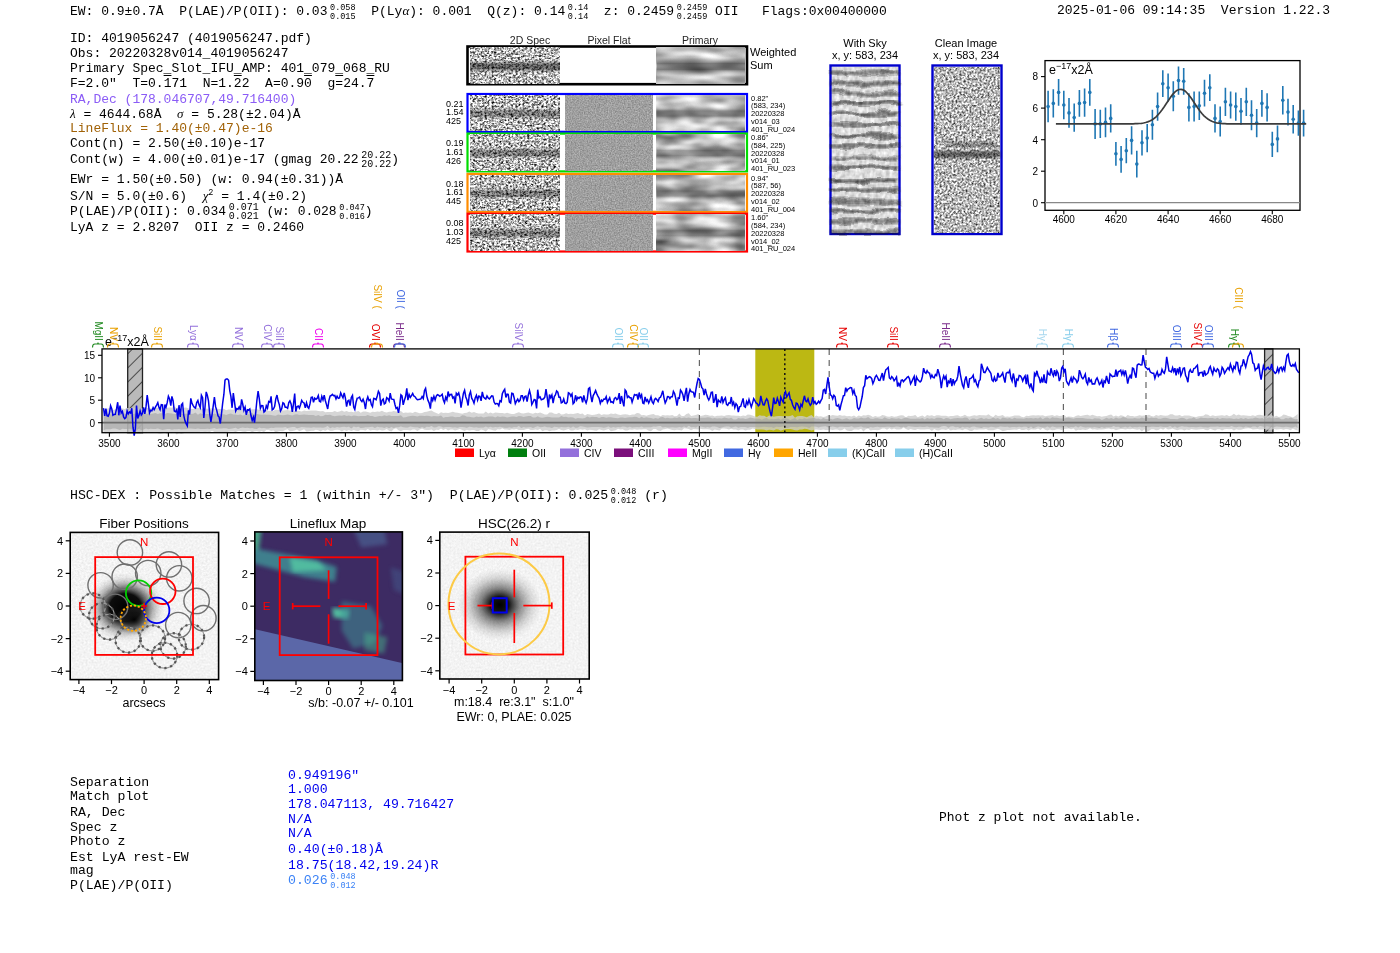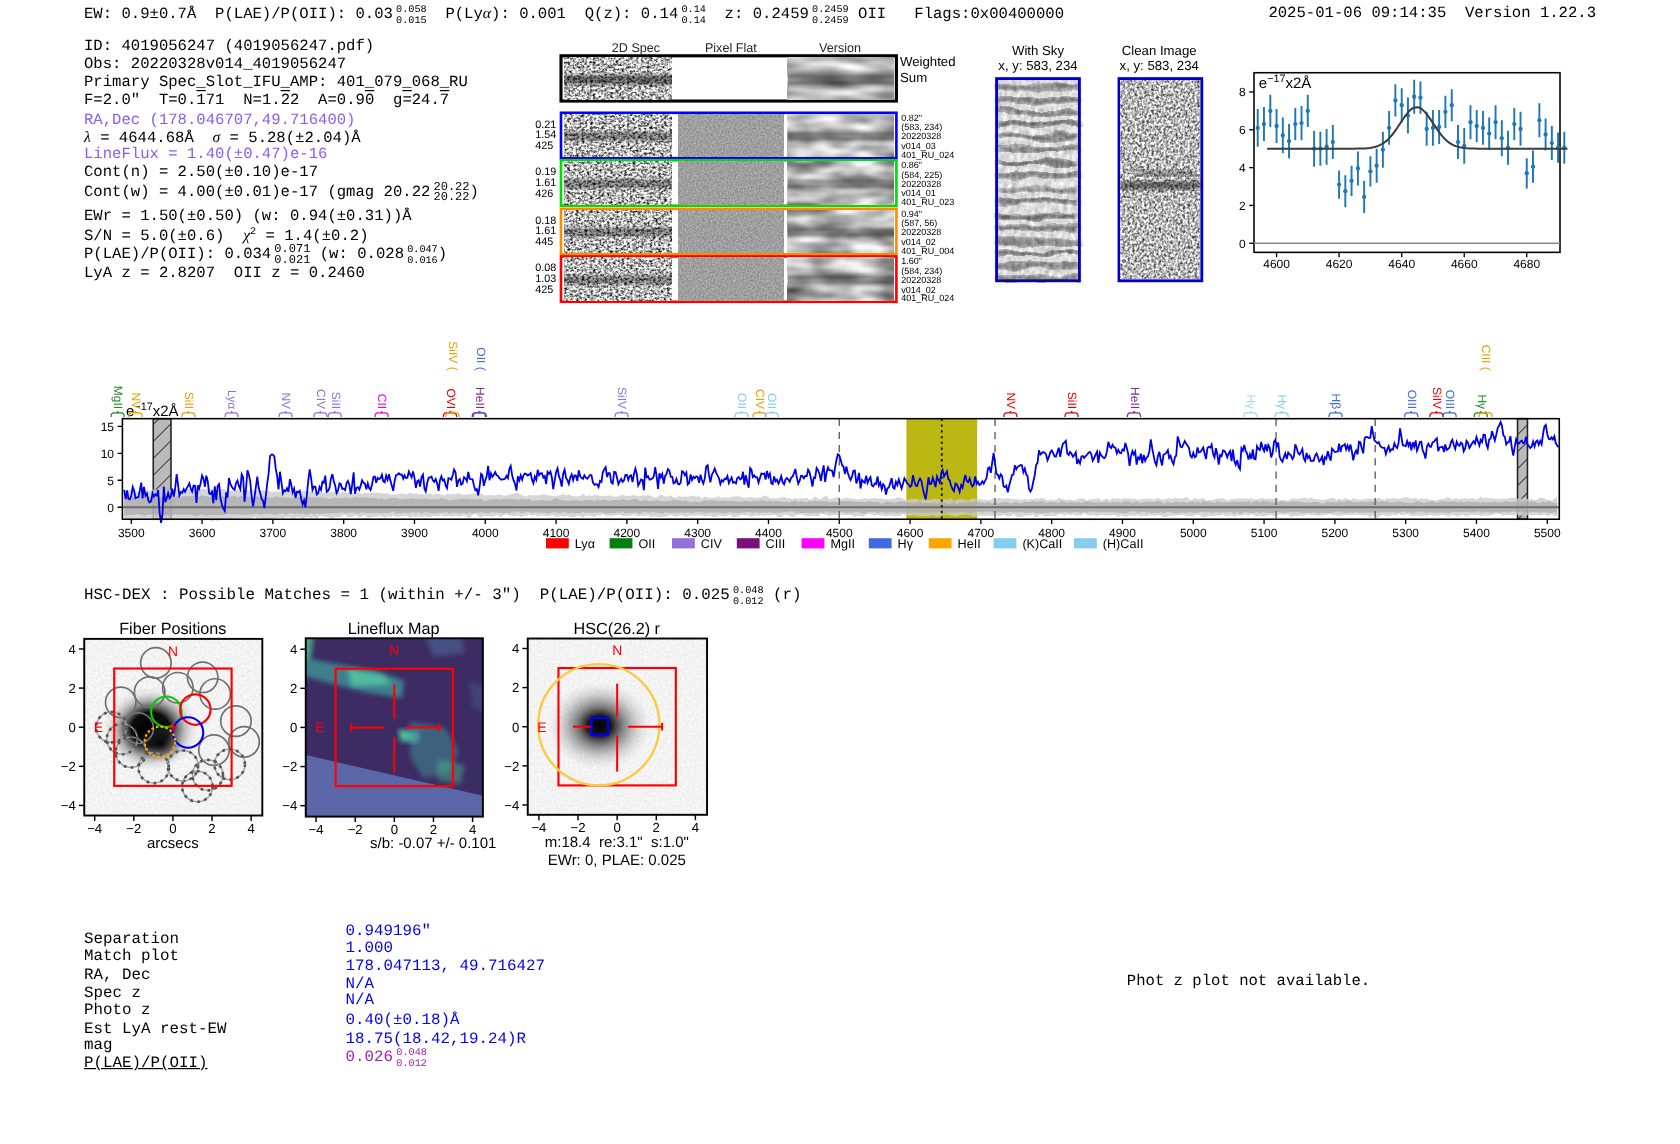--- a/index.html
+++ b/index.html
@@ -6,30 +6,30 @@
 i{font-style:italic;font-family:'Liberation Serif',serif;}
 </style></head><body>
 <div class="t" style="left:70px;top:3px;font:13px 'Liberation Mono',monospace;color:#000;">EW: 0.9±0.7Å  P(LAE)/P(OII): 0.03 <span style="display:inline-block;vertical-align:-4px;line-height:8.67px;font-size:8.5px;text-align:left;">0.058<br>0.015</span>  P(Ly<i>α</i>): 0.001  Q(z): 0.14 <span style="display:inline-block;vertical-align:-4px;line-height:8.67px;font-size:8.5px;text-align:left;">0.14<br>0.14</span>  z: 0.2459 <span style="display:inline-block;vertical-align:-4px;line-height:8.67px;font-size:8.5px;text-align:left;">0.2459<br>0.2459</span> OII   Flags:0x00400000</div>
 <div class="t" style="left:1057px;top:3px;font:13px 'Liberation Mono',monospace;color:#000;">2025-01-06 09:14:35  Version 1.22.3</div>
 <div class="t" style="left:70px;top:31.0px;font:13px 'Liberation Mono',monospace;color:#000;">ID: 4019056247 (4019056247.pdf)</div>
 <div class="t" style="left:70px;top:45.8px;font:13px 'Liberation Mono',monospace;color:#000;">Obs: 20220328v014_4019056247</div>
 <div class="t" style="left:70px;top:61.3px;font:13px 'Liberation Mono',monospace;color:#000;">Primary Spec_Slot_IFU_AMP: 401_079_068_RU</div>
 <div class="t" style="left:70px;top:76.0px;font:13px 'Liberation Mono',monospace;color:#000;">F=2.0"  T=0.<span style="text-decoration:overline">1</span>71  N=1.<span style="text-decoration:overline">2</span>2  A=0.9<span style="text-decoration:overline">0</span>  g<span style="text-decoration:overline">=</span>24.<span style="text-decoration:overline">7</span></div>
 <div class="t" style="left:70px;top:92px;font:13px 'Liberation Mono',monospace;color:#8b5cf6;">RA,Dec (178.046707,49.716400)</div>
 <div class="t" style="left:70px;top:106.3px;font:13px 'Liberation Mono',monospace;color:#000;"><i>λ</i> = 4644.68Å  <i>σ</i> = 5.28(±2.04)Å</div>
-<div class="t" style="left:70px;top:121.3px;font:13px 'Liberation Mono',monospace;color:#8b5cf6;">LineFlux = 1.40(±0.47)e-16</div>
+<div class="t" style="left:70px;top:121.3px;font:13px 'Liberation Mono',monospace;color:#a16207;">LineFlux = 1.40(±0.47)e-16</div>
 <div class="t" style="left:70px;top:135.8px;font:13px 'Liberation Mono',monospace;color:#000;">Cont(n) = 2.50(±0.10)e-17</div>
 <div class="t" style="left:70px;top:152.0px;font:13px 'Liberation Mono',monospace;color:#000;">Cont(w) = 4.00(±0.01)e-17 (gmag 20.22 <span style="display:inline-block;vertical-align:-4px;line-height:8.67px;font-size:10px;text-align:left;">20.22<br>20.22</span>)</div>
 <div class="t" style="left:70px;top:172.0px;font:13px 'Liberation Mono',monospace;color:#000;">EWr = 1.50(±0.50) (w: 0.94(±0.31))Å</div>
 <div class="t" style="left:70px;top:187.5px;font:13px 'Liberation Mono',monospace;color:#000;">S/N = 5.0(±0.6)  <i>χ</i><sup style="font-size:8.5px">2</sup> = 1.4(±0.2)</div>
 <div class="t" style="left:70px;top:203.5px;font:13px 'Liberation Mono',monospace;color:#000;">P(LAE)/P(OII): 0.034 <span style="display:inline-block;vertical-align:-4px;line-height:8.67px;font-size:10px;text-align:left;">0.071<br>0.021</span> (w: 0.028 <span style="display:inline-block;vertical-align:-4px;line-height:8.67px;font-size:8.5px;text-align:left;">0.047<br>0.016</span>)</div>
 <div class="t" style="left:70px;top:219.8px;font:13px 'Liberation Mono',monospace;color:#000;">LyA z = 2.8207  OII z = 0.2460</div>
 <div class="t" style="left:530px;top:34px;font:10.5px 'Liberation Sans',sans-serif;color:#262626;transform:translateX(-50%);">2D Spec</div>
 <div class="t" style="left:609px;top:34px;font:10.5px 'Liberation Sans',sans-serif;color:#262626;transform:translateX(-50%);">Pixel Flat</div>
-<div class="t" style="left:700px;top:34px;font:10.5px 'Liberation Sans',sans-serif;color:#262626;transform:translateX(-50%);">Version</div>
+<div class="t" style="left:700px;top:34px;font:10.5px 'Liberation Sans',sans-serif;color:#262626;transform:translateX(-50%);">Primary</div>
 <div class="t" style="left:750px;top:46px;font:11px 'Liberation Sans',sans-serif;color:#000;line-height:13px;">Weighted<br>Sum</div>
 <svg class="a" style="left:440px;top:40px;" width="370" height="220" viewBox="0 0 370 220">
     <defs>
       <filter id="n2d" color-interpolation-filters="sRGB" x="0" y="0" width="100%" height="100%">
         <feTurbulence type="fractalNoise" baseFrequency="0.42 0.5" numOctaves="3" seed="11" stitchTiles="stitch"></feTurbulence>
         <feColorMatrix type="saturate" values="0"></feColorMatrix>
         <feComponentTransfer>
           <feFuncR type="linear" slope="2.8" intercept="-0.68"></feFuncR>
           <feFuncG type="linear" slope="2.8" intercept="-0.68"></feFuncG>
           <feFuncB type="linear" slope="2.8" intercept="-0.68"></feFuncB>
@@ -597,21 +597,21 @@
 <div class="t" style="left:514px;top:516px;font:13.5px 'Liberation Sans',sans-serif;color:#000;transform:translateX(-50%);">HSC(26.2) r</div>
 <div class="t" style="left:514px;top:695px;font:12.5px 'Liberation Sans',sans-serif;color:#000;transform:translateX(-50%);">m:18.4&nbsp; re:3.1"&nbsp; s:1.0"</div>
 <div class="t" style="left:514px;top:709.5px;font:12.5px 'Liberation Sans',sans-serif;color:#000;transform:translateX(-50%);">EWr: 0, PLAE: 0.025</div>
 <div class="t" style="left:70px;top:774.7px;font:13.2px 'Liberation Mono',monospace;color:#000;">Separation</div>
 <div class="t" style="left:70px;top:789.2px;font:13.2px 'Liberation Mono',monospace;color:#000;">Match plot</div>
 <div class="t" style="left:70px;top:804.5px;font:13.2px 'Liberation Mono',monospace;color:#000;">RA, Dec</div>
 <div class="t" style="left:70px;top:819.8px;font:13.2px 'Liberation Mono',monospace;color:#000;">Spec z</div>
 <div class="t" style="left:70px;top:834.2px;font:13.2px 'Liberation Mono',monospace;color:#000;">Photo z</div>
 <div class="t" style="left:70px;top:849.5px;font:13.2px 'Liberation Mono',monospace;color:#000;">Est LyA rest-EW</div>
 <div class="t" style="left:70px;top:862.8px;font:13.2px 'Liberation Mono',monospace;color:#000;">mag</div>
-<div class="t" style="left:70px;top:878.2px;font:13.2px 'Liberation Mono',monospace;color:#000;text-decoration:underline;">P(LAE)/P(OII)</div>
+<div class="t" style="left:70px;top:878.2px;font:13.2px 'Liberation Mono',monospace;color:#000;">P(LAE)/P(OII)</div>
 <div class="t" style="left:288px;top:767.8px;font:13.2px 'Liberation Mono',monospace;color:#0000ee;">0.949196"</div>
 <div class="t" style="left:288px;top:782.3px;font:13.2px 'Liberation Mono',monospace;color:#0000ee;">1.000</div>
 <div class="t" style="left:288px;top:796.8px;font:13.2px 'Liberation Mono',monospace;color:#0000ee;">178.047113, 49.716427</div>
 <div class="t" style="left:288px;top:811.9px;font:13.2px 'Liberation Mono',monospace;color:#0000ee;">N/A</div>
 <div class="t" style="left:288px;top:826.4px;font:13.2px 'Liberation Mono',monospace;color:#0000ee;">N/A</div>
 <div class="t" style="left:288px;top:841.7px;font:13.2px 'Liberation Mono',monospace;color:#0000ee;">0.40(±0.18)Å</div>
 <div class="t" style="left:288px;top:857.5px;font:13.2px 'Liberation Mono',monospace;color:#0000ee;">18.75(18.42,19.24)R</div>
-<div class="t" style="left:288px;top:872.8px;font:13.2px 'Liberation Mono',monospace;color:#a21caf;">0.026 <span style="display:inline-block;vertical-align:-4px;line-height:8.67px;font-size:8.5px;text-align:left;">0.048<br>0.012</span></div>
+<div class="t" style="left:288px;top:872.8px;font:13.2px 'Liberation Mono',monospace;color:#3b82f6;">0.026 <span style="display:inline-block;vertical-align:-4px;line-height:8.67px;font-size:8.5px;text-align:left;">0.048<br>0.012</span></div>
 <div class="t" style="left:939px;top:809.5px;font:13px 'Liberation Mono',monospace;color:#000;">Phot z plot not available.</div>
 </body></html>

